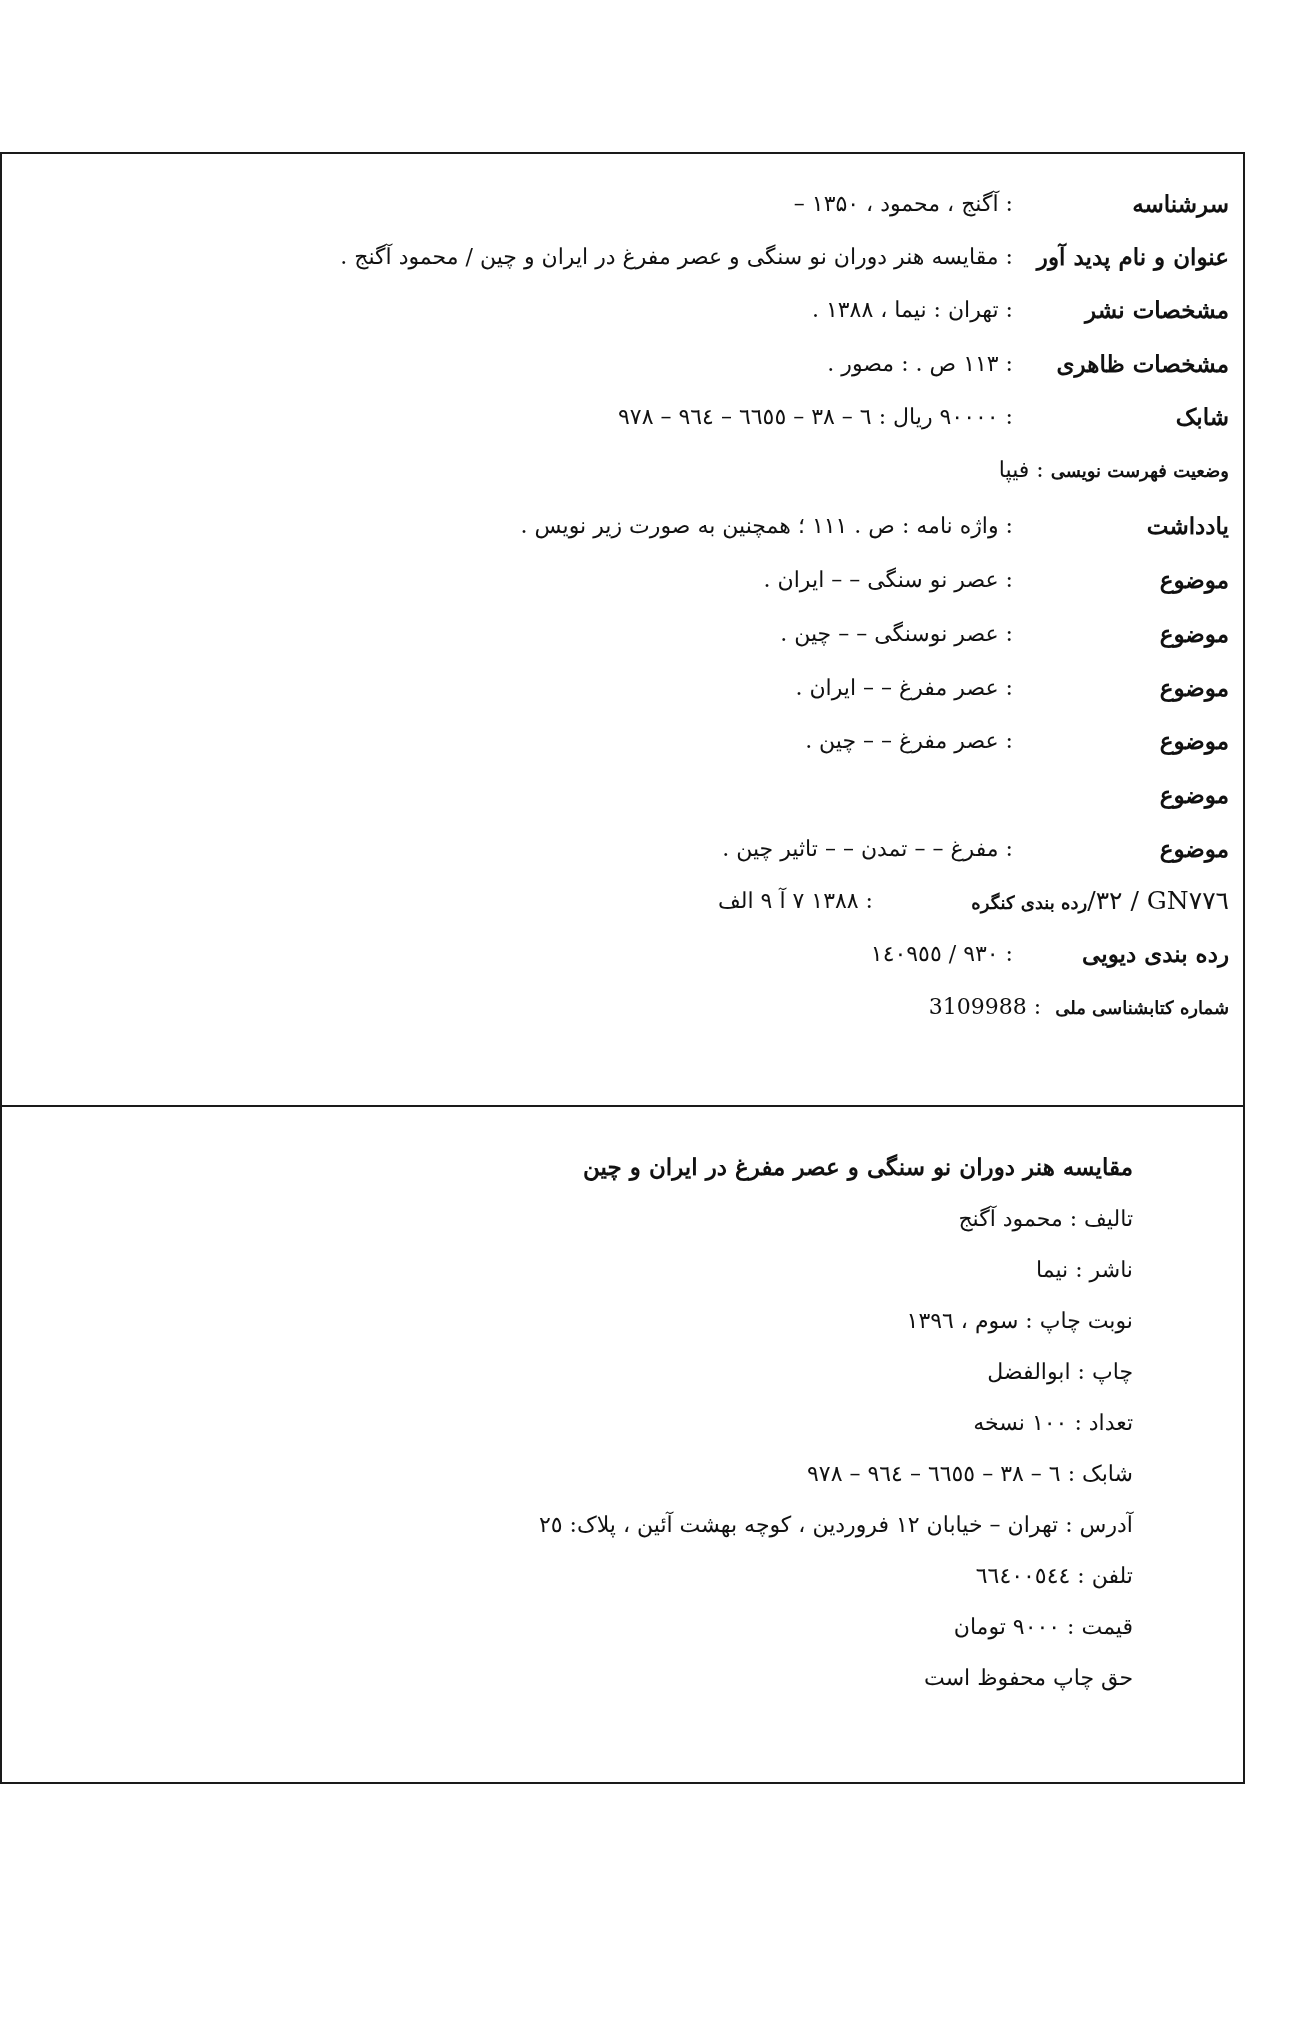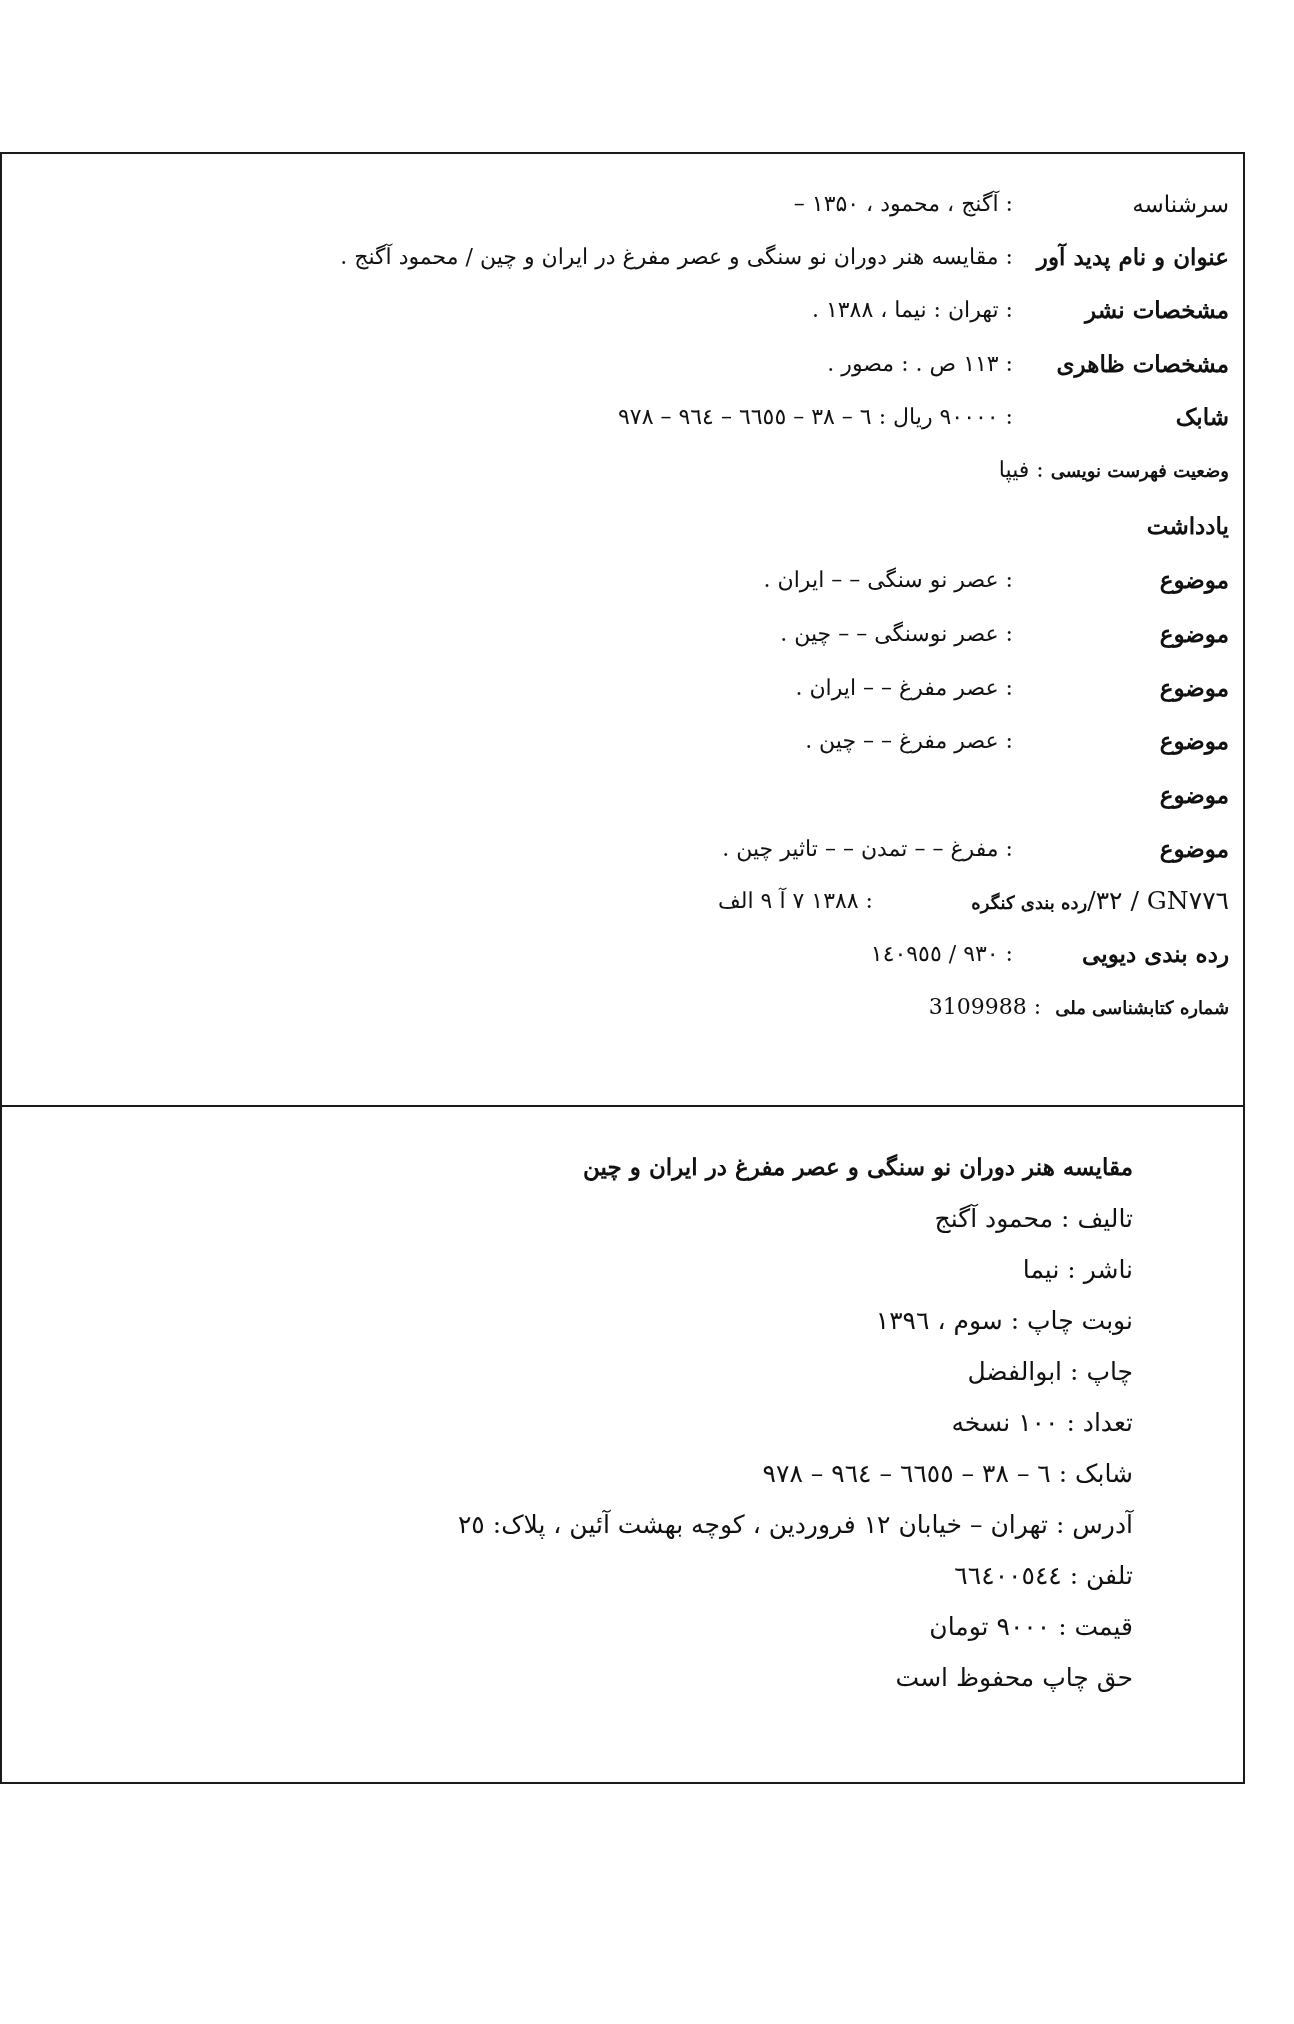--- a/index.html
+++ b/index.html
@@ -50,21 +50,21 @@
       white-space: nowrap;
     }
     .label {
       position: absolute;
       right: 14px;
       top: 0;
       font-weight: bold;
       font-size: 23px;
     }
     .label.light {
-      font-weight: normal;
+      font-weight: bold;
     }
     .value {
       position: absolute;
       right: 230px;
       top: 0;
       font-weight: normal;
     }
     .inline-row {
       position: absolute;
       right: 14px;
@@ -72,21 +72,21 @@
     }
     .inline-row .lbl {
       font-weight: bold;
       font-size: 18px;
     }
     .imprint-line {
       position: absolute;
       right: 14px;
       direction: rtl;
       white-space: nowrap;
-      font-size: 25px;
+      font-size: 22px;
       line-height: 40px;
     }
     .imprint-title {
       font-weight: bold;
       font-size: 23px;
     }
   </style>
 </head>
 <body>
 
@@ -120,20 +120,21 @@
     </div>
 
     <div class="row" style="top:296px">
       <span class="inline-row">
         <span class="lbl">وضعیت فهرست نویسی</span><span> : فیپا</span>
       </span>
     </div>
 
     <div class="row" style="top:352px">
       <span class="label">یادداشت</span>
+      <span class="value">: واژه نامه : ص . ۱۱۱ ؛ همچنین به صورت زیر نویس .</span>
     </div>
 
     <div class="row" style="top:406px">
       <span class="label">موضوع</span>
       <span class="value">: عصر نو سنگی – – ایران .</span>
     </div>
 
     <div class="row" style="top:460px">
       <span class="label">موضوع</span>
       <span class="value">: عصر نوسنگی – – چین .</span>

